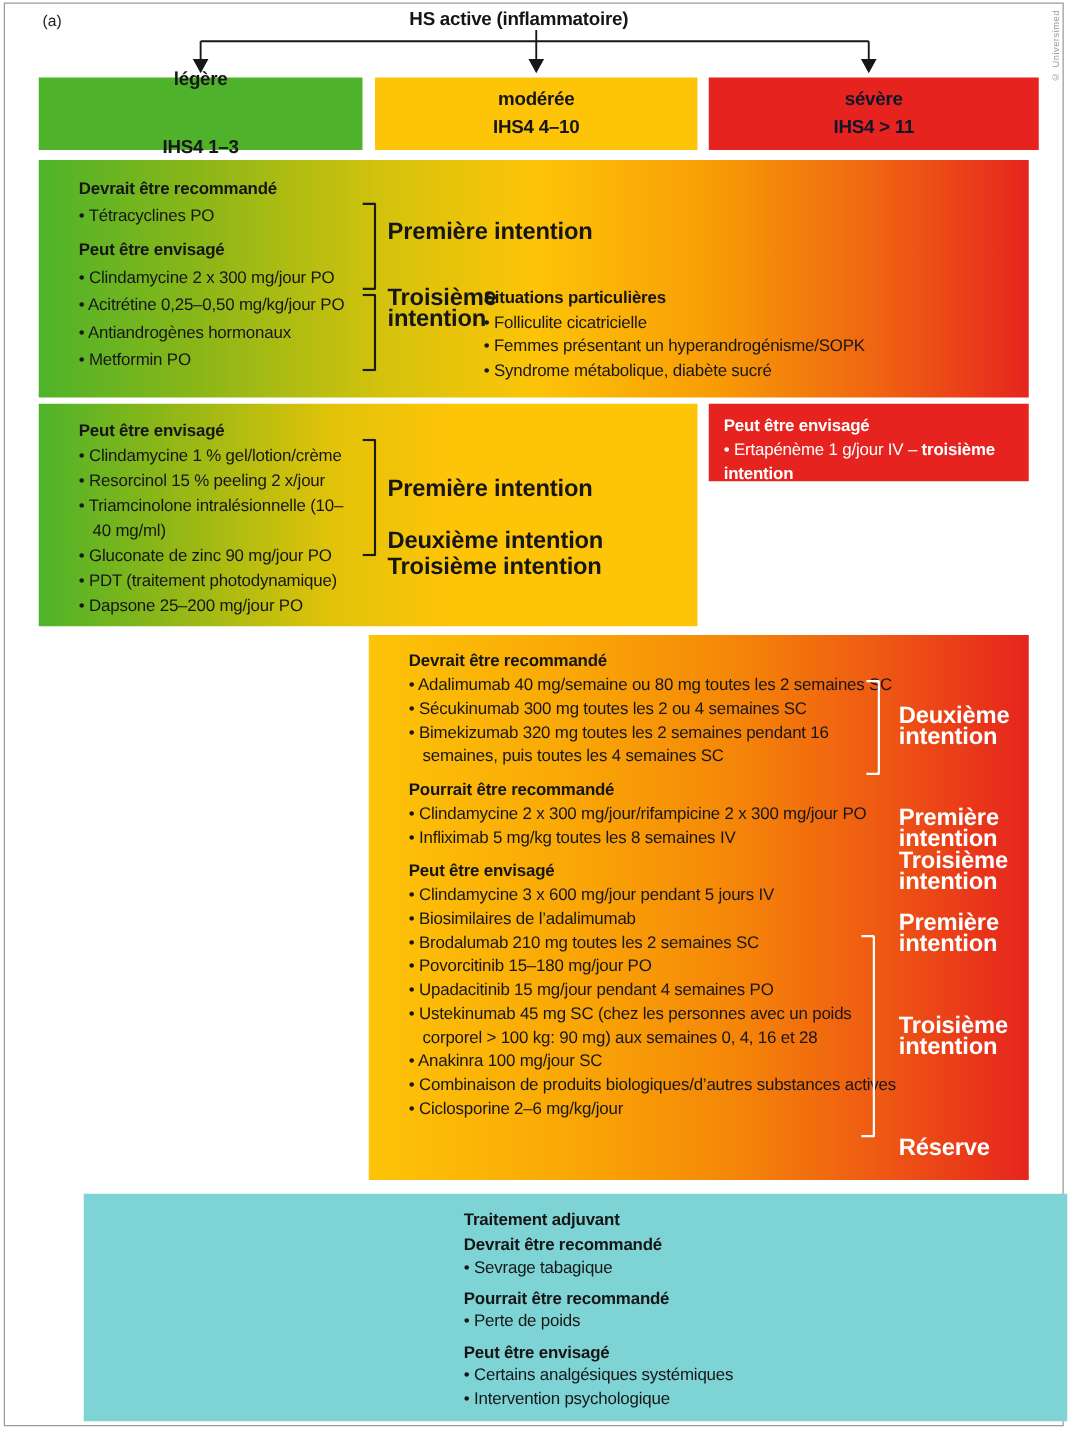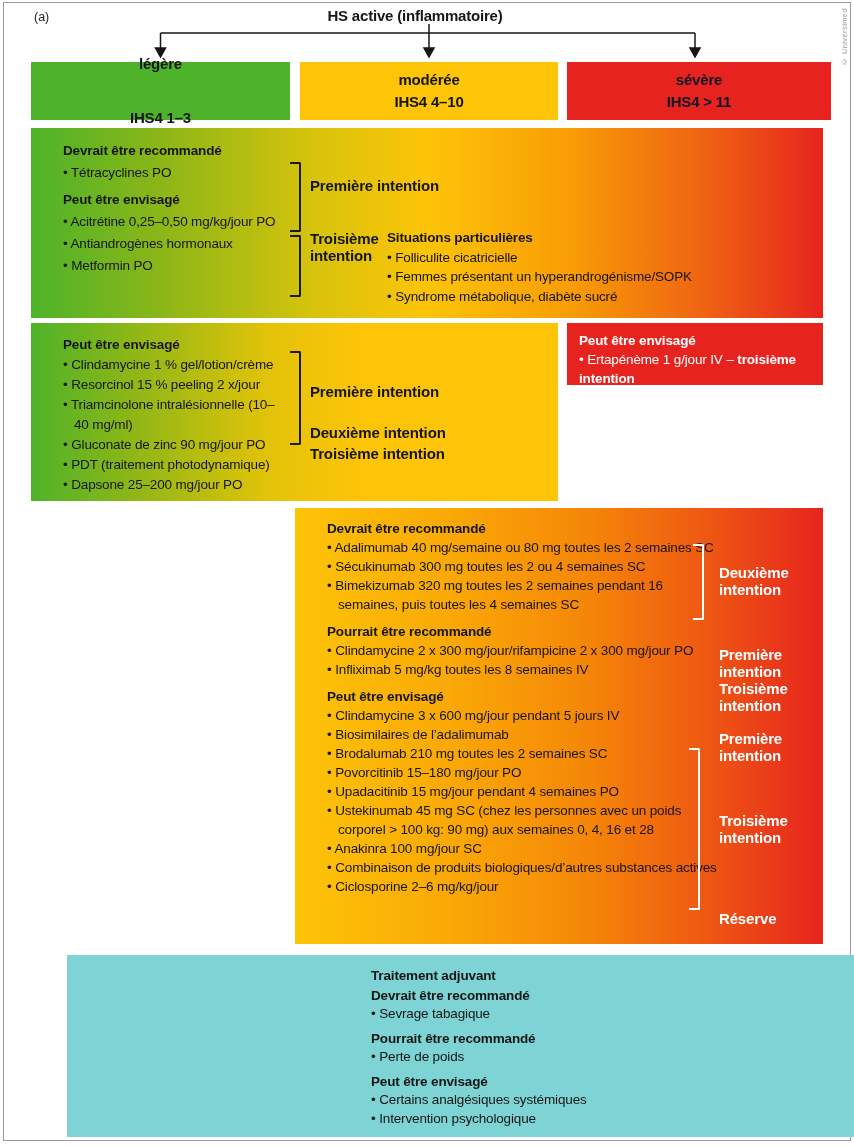--- a/index.html
+++ b/index.html
@@ -32,21 +32,21 @@
   .grp{margin-bottom:5px;}
   .block3 .grp{margin-bottom:8px;}
   .li{padding-left:11px;text-indent:-11px;}
   .li::before{content:"• ";}
   .list{width:392px;}
   .nb{padding-left:0;text-indent:0;}
   .nb::before{content:"• ";}
 
   .bracket{position:absolute;width:9px;border:2px solid #1a1a1a;border-left:none;border-radius:0 2px 2px 0;}
   .bracket.white{border-color:#fff;}
-  .intent{position:absolute;font-weight:bold;font-size:15px;line-height:17px;letter-spacing:-0.15px;}
+  .intent{position:absolute;font-weight:bold;font-size:19px;line-height:17px;letter-spacing:-0.15px;}
   .intent.white{color:#fff;}
 
   .situations{position:absolute;left:356px;top:100px;width:420px;line-height:19.5px;}
 
   .sidebox{position:absolute;left:567px;top:323px;width:256px;height:62px;box-sizing:border-box;
            background:#e6231e;color:#fff;padding:8px 12px;font-size:13.5px;line-height:19px;letter-spacing:-0.15px;}
 
   .teal .grp{margin-bottom:6px;}
 </style>
 </head>
@@ -85,20 +85,21 @@
     <div>IHS4 &gt; 11</div>
   </div>
 
   <div class="block block1">
     <div class="grp">
       <div class="h">Devrait être recommandé</div>
       <div class="li">Tétracyclines PO</div>
     </div>
     <div class="grp">
       <div class="h">Peut être envisagé</div>
+      <div class="li">Clindamycine 2 x 300 mg/jour PO</div>
       <div class="li">Acitrétine 0,25–0,50 mg/kg/jour PO</div>
       <div class="li">Antiandrogènes hormonaux</div>
       <div class="li">Metformin PO</div>
     </div>
     <div class="bracket" style="left:259px;top:34px;height:66px;"></div>
     <div class="bracket" style="left:259px;top:107px;height:58px;"></div>
     <div class="intent" style="left:279px;top:49px;">Première intention</div>
     <div class="intent" style="left:279px;top:102px;width:72px;">Troisième intention</div>
     <div class="situations">
       <div class="h">Situations particulières</div>

